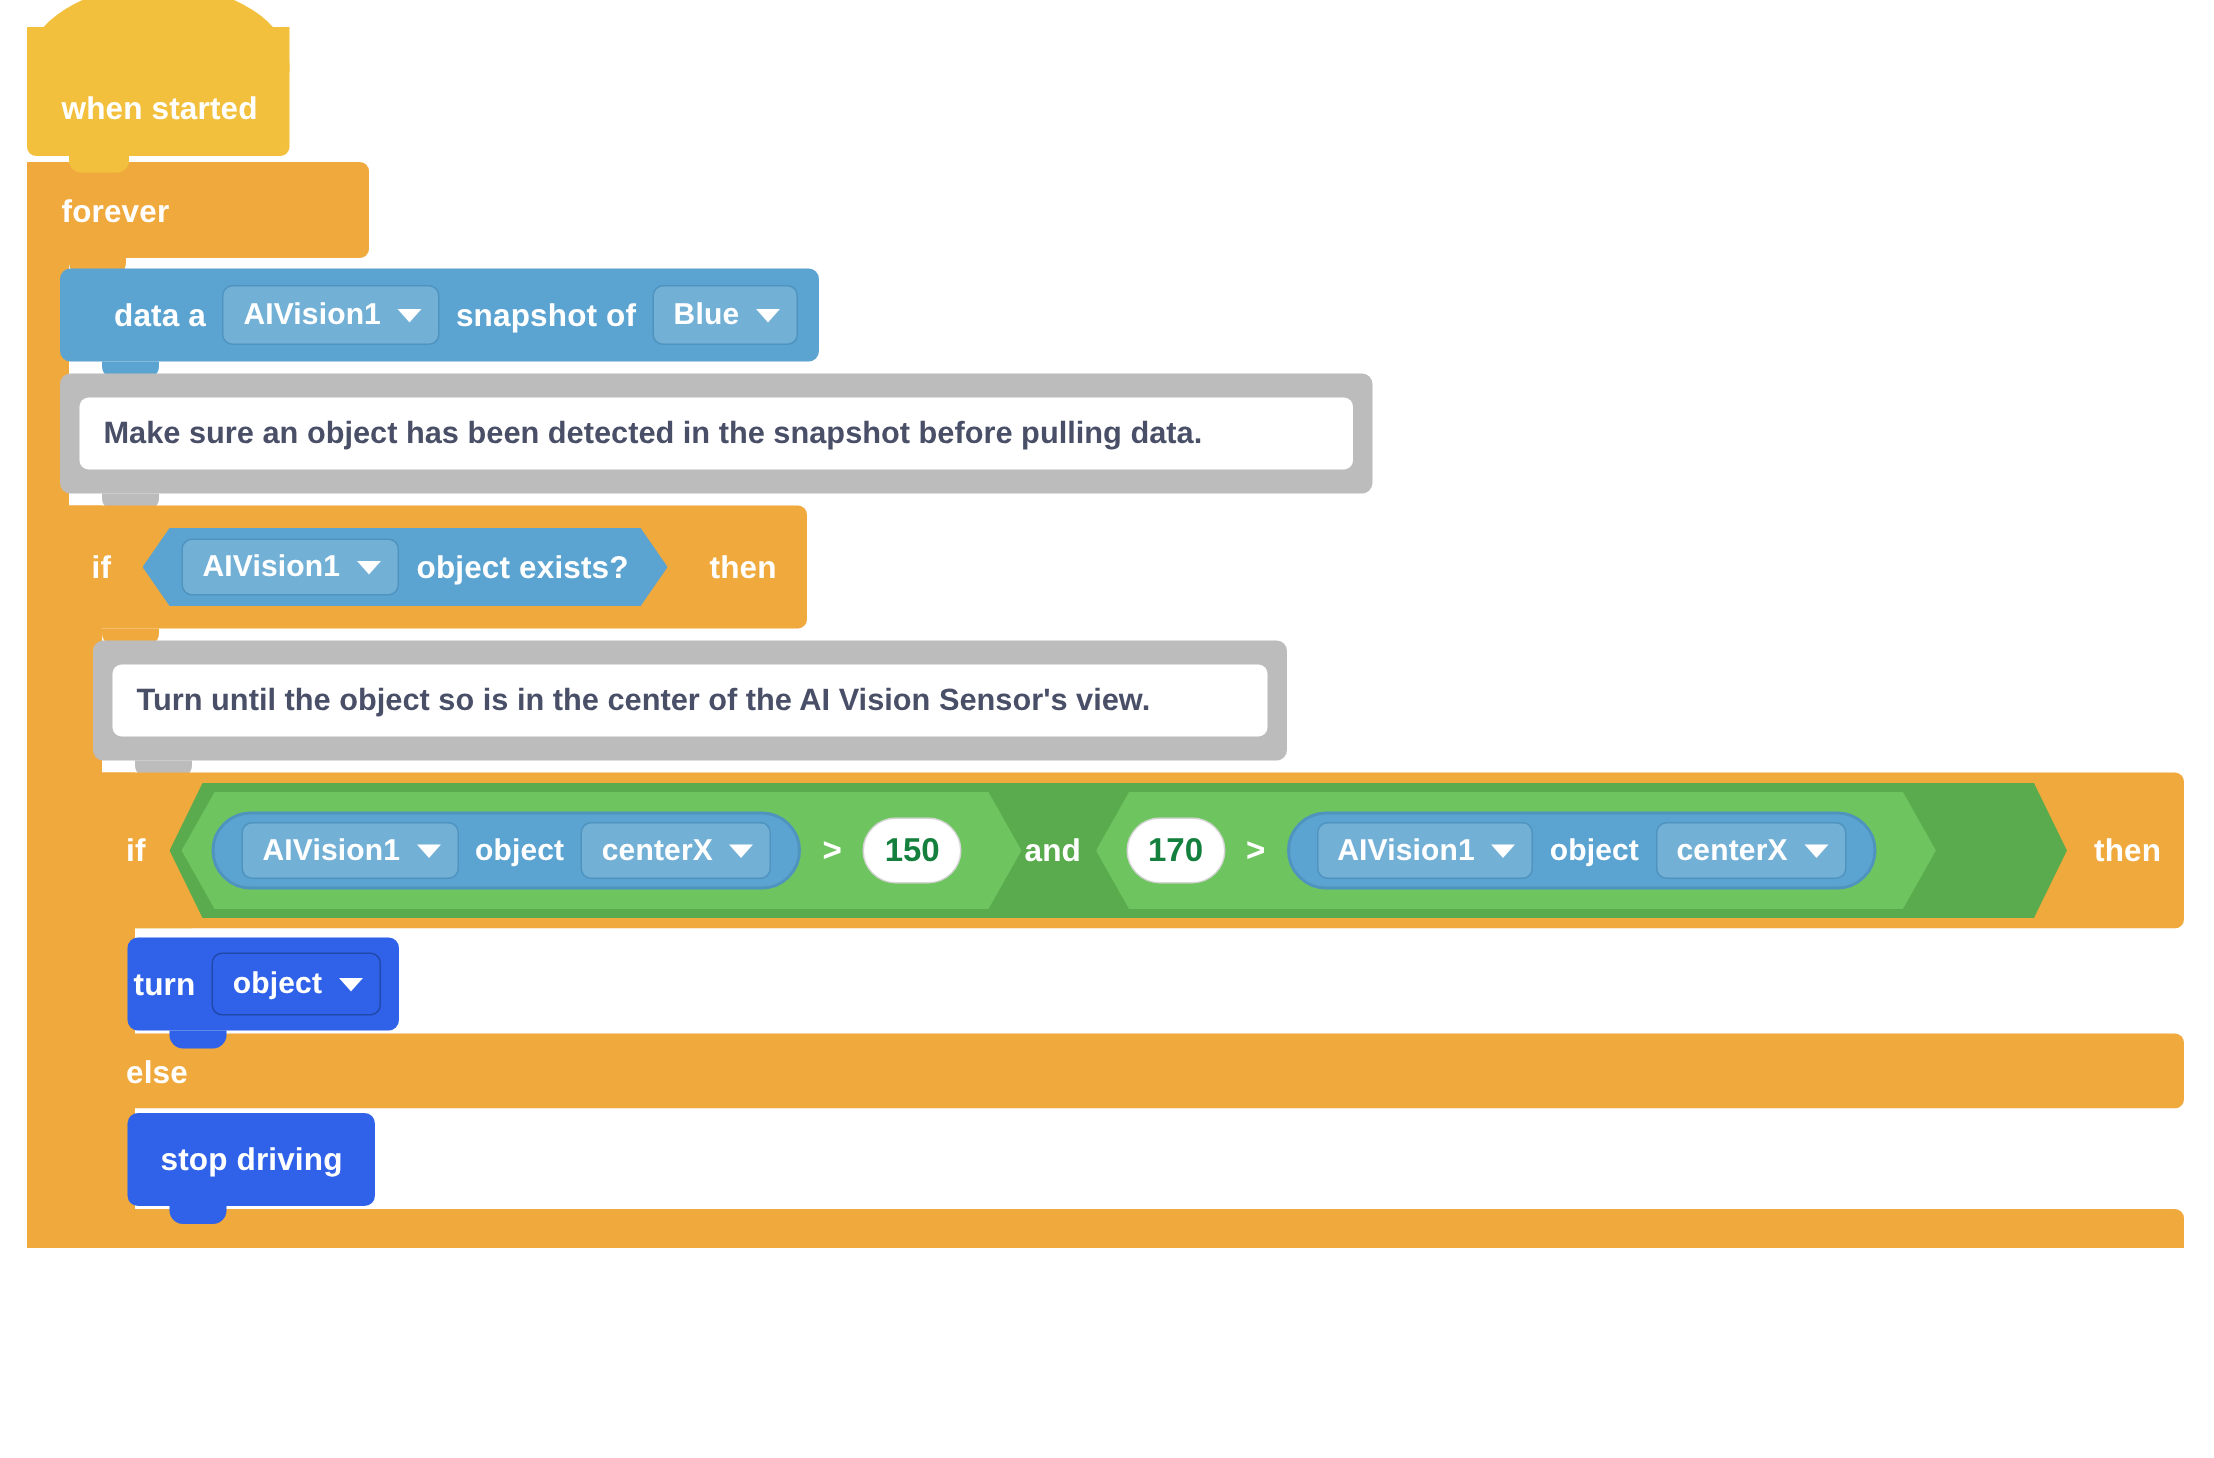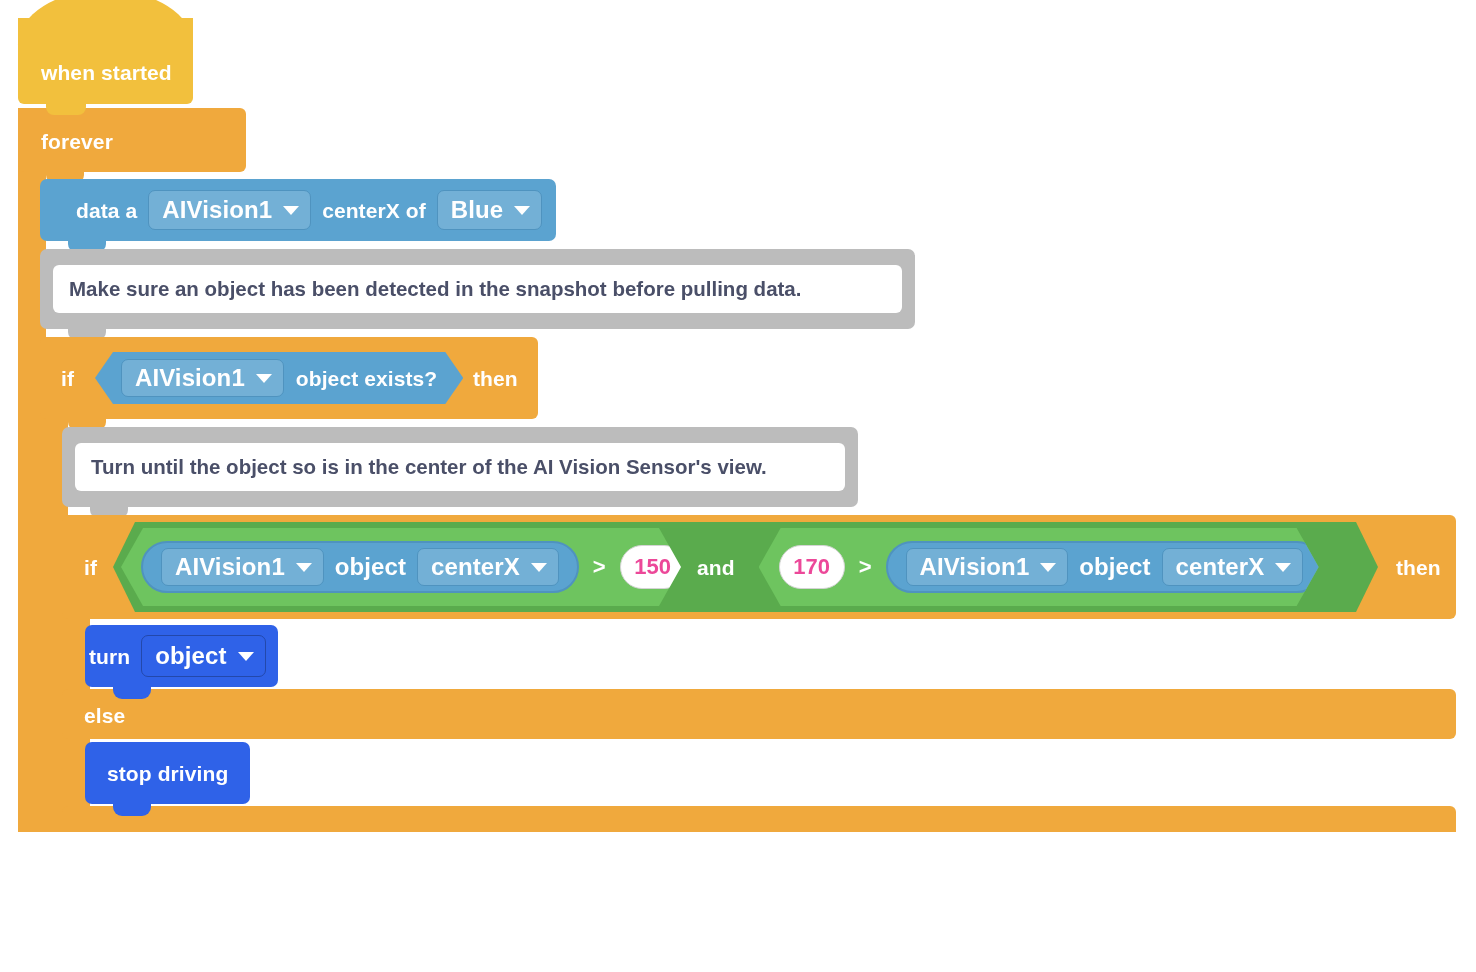--- a/index.html
+++ b/index.html
@@ -18,21 +18,21 @@
 
   
   .lbl {
     color: #ffffff;
     font-weight: bold;
     font-size: 21px;
     letter-spacing: .1px;
     white-space: nowrap;
     line-height: 1;
   }
-  .lbl.sm { font-size: 24px; }
+  .lbl.sm { font-size: 20px; }
 
   
   .hat {
     position: absolute;
     left: 18px; top: 18px;
     width: 175px; height: 86px;
     background: #f2c03d;
     border-radius: 0 0 6px 6px;
   }
   .hat::before {
@@ -162,21 +162,21 @@
   }
   .num-pill {
     background: #ffffff;
     border: 1.5px solid #d4d4d4;
     border-radius: 999px;
     height: 44px;
     min-width: 66px;
     display: flex;
     align-items: center;
     justify-content: center;
-    color: #ec4899;
+    color: #15803d;
     font-weight: bold;
     font-size: 22px;
   }
   .op {
     color: #ffffff;
     font-weight: bold;
     font-size: 22px;
     padding: 0 2px;
   }
 
@@ -213,21 +213,21 @@
   <div class="notch bump-yellow" style="left:46px; top:104px;"></div>
 
   <span class="lbl" style="position:absolute; left:41px; top:131px;">forever</span>
 
   <div class="blk sensor" style="left:40px; top:179px; height:62px;">
     <span class="lbl" style="margin-left:22px;">data a</span>
     <div class="dd on-sensor">
       <span class="lbl sm">AIVision1</span>
       <span class="caret"></span>
     </div>
-    <span class="lbl">centerX of</span>
+    <span class="lbl">snapshot of</span>
     <div class="dd on-sensor">
       <span class="lbl sm">Blue</span>
       <span class="caret"></span>
     </div>
   </div>
   <div class="bump bump-blue" style="left:68px; top:241px;"></div>
 
   <div class="comment" style="left:40px; top:249px; width:875px; height:80px;">
     <div class="comment-inner">
       <span class="comment-text">Make sure an object has been detected in the snapshot before pulling data.</span>
@@ -277,21 +277,21 @@
           <span class="lbl sm">centerX</span>
           <span class="caret"></span>
         </div>
       </div>
       <span class="op">&gt;</span>
       <div class="num-pill">
         <span>150</span>
       </div>
     </div>
 
-    <span class="lbl" style="margin:0 24px;">and</span>
+    <span class="lbl" style="margin:0 10px;">and</span>
 
     <div class="hex-green hex-green-inner" style="position:relative; width:560px; height:78px; padding:0 20px; gap:12px;">
       <div class="num-pill">
         <span>170</span>
       </div>
       <span class="op">&gt;</span>
       <div class="reporter">
         <div class="dd on-sensor" style="height:38px;">
           <span class="lbl sm">AIVision1</span>
           <span class="caret"></span>

